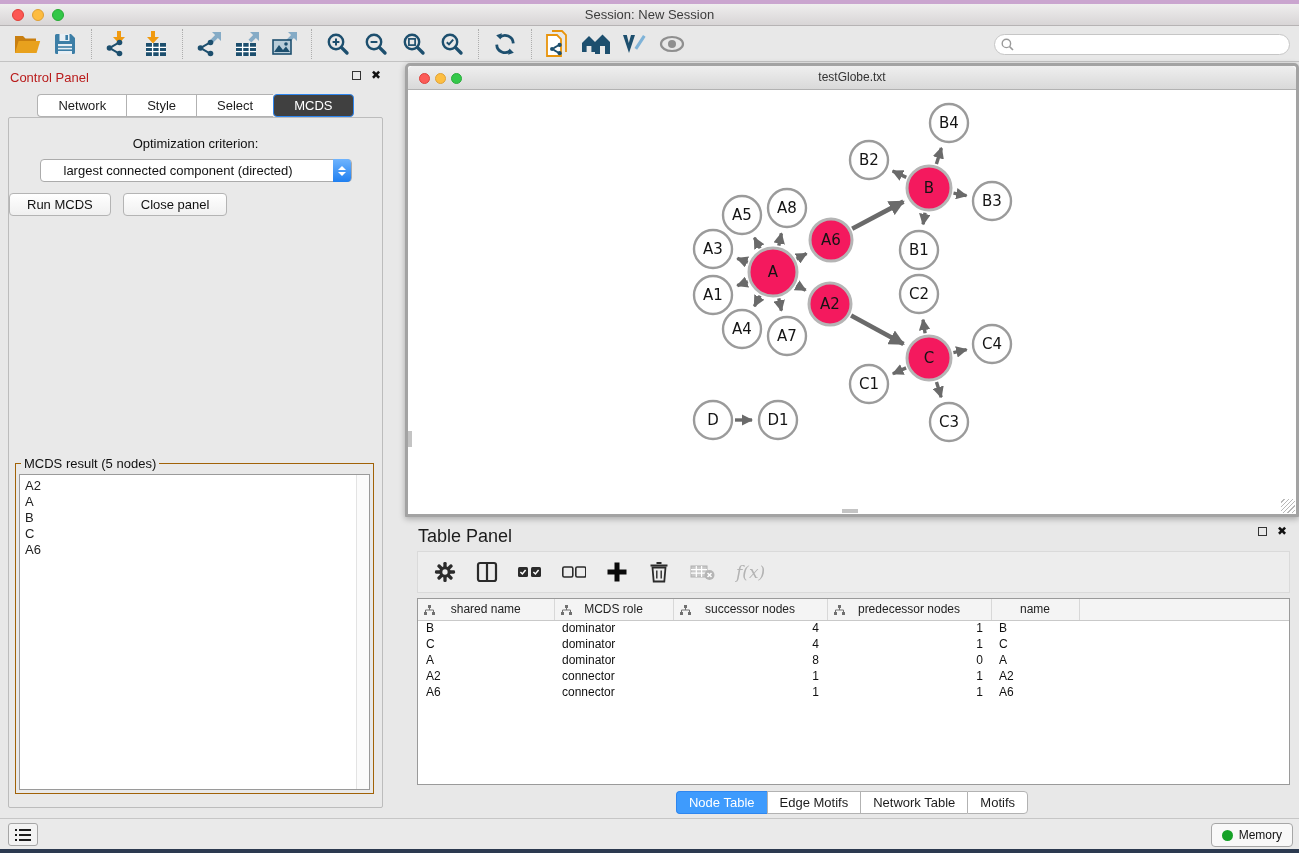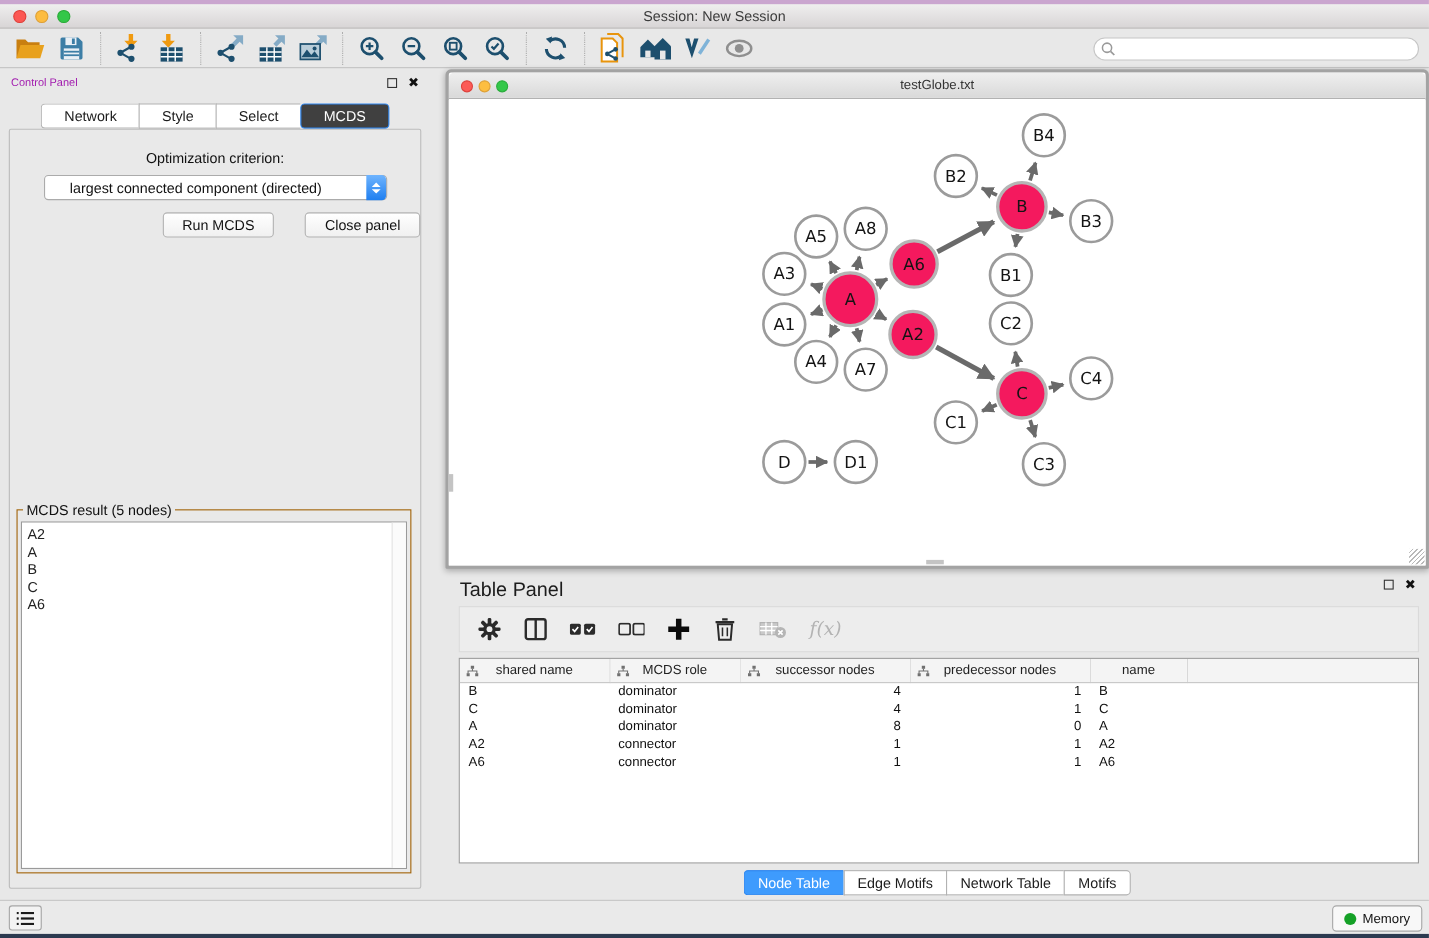--- a/index.html
+++ b/index.html
@@ -17,37 +17,37 @@
   
   .toolbar{position:absolute;top:27px;left:0;right:0;height:35px;display:flex;align-items:center;border-bottom:1px solid #c3c3c3;padding-left:8px}
   .tool{width:38px;height:30px;display:flex;align-items:center;justify-content:center;flex:none}
   .tbsep{width:1px;height:30px;border-left:1px dotted #adadad;margin:0 7px;flex:none}
   .searchwrap{margin-left:auto;margin-right:9px;position:relative;width:296px;height:21px;flex:none}
   .searchwrap input{width:100%;height:100%;border:1px solid #c6c6c6;border-radius:11px;background:#fff;padding:0 8px 0 24px;font-size:12px;outline:none}
   .searchwrap svg{position:absolute;left:7px;top:4px}
   
   .control-panel{position:absolute;left:0;top:63px;width:391px;height:747px}
   .cp-head{position:relative;height:28px}
-  .cp-head .ptitle{position:absolute;left:10px;top:7px;font-size:10px;color:#a21caf}
+  .cp-head .ptitle{position:absolute;left:10px;top:7px;font-size:13px;color:#b91c1c}
   .float-ico{display:inline-block;width:9px;height:9px;border:1.5px solid #333}
   .close-ico{font-size:12px;font-weight:bold;color:#111;line-height:10px}
   .cp-head .wbtns{position:absolute;right:10px;top:7px;display:flex;gap:10px;align-items:center}
   .cp-tabs{position:absolute;left:0;right:0;top:31px;display:flex;justify-content:center}
   .cp-tab{font-size:13px;padding:3px 20px;background:#fff;border:1px solid #b2b2b2;border-right:none;color:#1c1c1c}
   .cp-tab:first-child{border-radius:4px 0 0 4px}
   .cp-tab:last-child{border-radius:0 4px 4px 0;border-right:1px solid #b2b2b2}
   .cp-tab.sel{background:#404040;color:#fff;border-color:#2e86ef;border-radius:4px}
   .cp-content{position:absolute;left:8px;right:8px;top:54px;bottom:2px;background:#e9e9e9;border:1px solid #bcbcbc;border-radius:2px}
   .opt-label{margin-top:18px;text-align:center;font-size:13px;color:#111}
   .dropdown{position:relative;margin:8px auto 0;width:312px;height:23px;background:#fff;border:1px solid #ababab;border-radius:4px;font-size:13px;line-height:21px;padding-left:23px;color:#111}
   .dd-step{position:absolute;right:0;top:-1px;width:18px;height:23px;border-radius:0 4px 4px 0;background:linear-gradient(#6fb4fe,#1f7ff0);display:flex;flex-direction:column;align-items:center;justify-content:center;gap:2px}
   .dd-step i{width:0;height:0;border-left:4px solid transparent;border-right:4px solid transparent}
   .dd-step i.up{border-bottom:4px solid #fff}
   .dd-step i.down{border-top:4px solid #fff}
-  .btnrow{margin-top:11px;display:flex;justify-content:flex-end;gap:28px}
+  .btnrow{margin-top:11px;display:flex;justify-content:flex-start;gap:12px}
   .btn{font-size:13px;height:23px;padding:0 17px;background:linear-gradient(#ffffff,#f0f0f0);border:1px solid #b4b4b4;border-radius:4px;color:#111;line-height:21px}
   .result-box{position:absolute;left:6px;right:8px;top:338px;bottom:13px;border:1px solid #a16207;padding:3px}
   .result-box legend{font-size:13px;padding:0 3px;margin-left:2px;color:#111}
   .result-list{position:relative;width:100%;height:100%;background:#fff;border:1px solid #9a9a9a;font-size:13px;line-height:16px;padding:3px 0 0 5px;overflow:hidden}
   .result-scroll{position:absolute;right:0;top:0;bottom:0;width:13px;background:#fbfbfb;border-left:1px solid #e3e3e3}
   
   .net-window{position:absolute;left:405px;top:63px;width:894px;height:454px;background:#fff;border:3px solid #a3a3a3;border-radius:5px 5px 1px 1px;box-shadow:0 2px 6px rgba(0,0,0,.28)}
   .net-titlebar{position:relative;height:24px;background:linear-gradient(#efefef,#d9d9d9);border-bottom:1px solid #b2b2b2;border-radius:5px 5px 0 0}
   .ntl{position:absolute;top:7px;width:11px;height:11px;border-radius:50%}
   .ntl.red{left:11px;background:#fc5b57;border:1px solid #dd423d}

